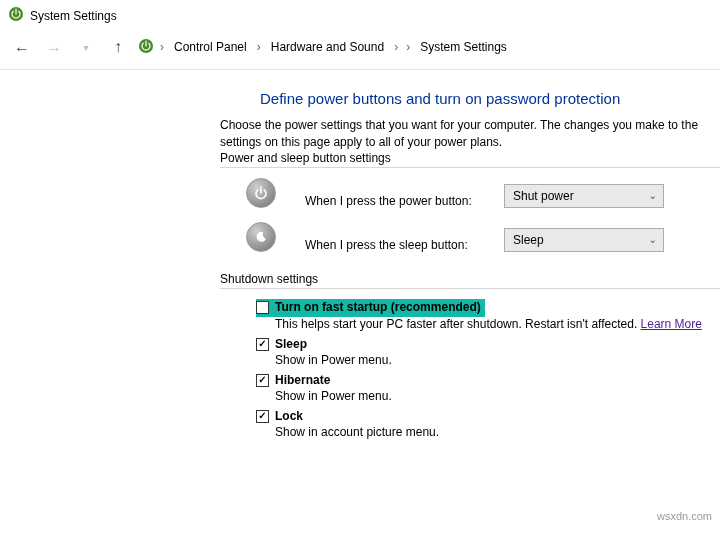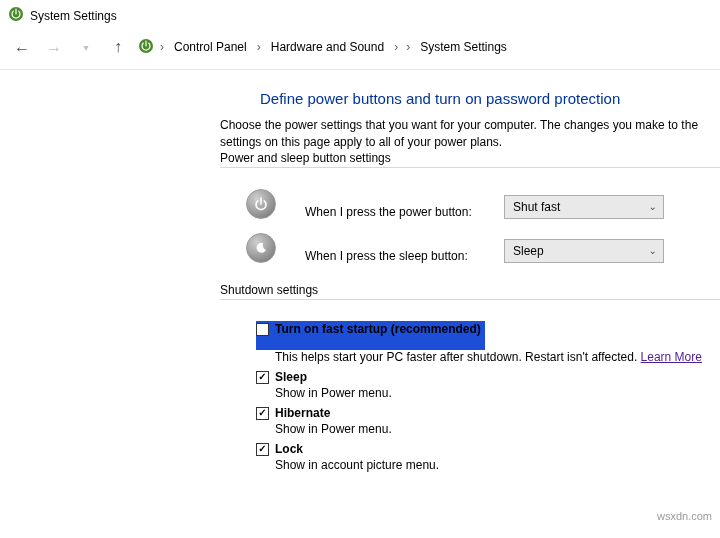--- a/index.html
+++ b/index.html
@@ -15,32 +15,32 @@
     .nav-arrow.enabled { color: #4a4a4a; }
     .breadcrumb { display: flex; align-items: center; gap: 4px; font-size: 12px; }
     .breadcrumb-icon svg { width: 16px; height: 16px; }
     .bc-sep { color: #666; padding: 0 2px; }
     .bc-item { color: #000; padding: 2px 4px; }
     
     .content { padding: 20px 0 20px 220px; }
     .page-title { color: #003399; font-size: 15px; font-weight: 400; margin-bottom: 10px; margin-left: 40px; }
     .page-desc { font-size: 12px; color: #000; margin-bottom: 0; line-height: 1.4; }
     
-    .section-label { font-size: 12px; color: #000; margin-bottom: 21px; border-bottom: 1px solid #d8d8d8; padding-bottom: 2px; }
+    .section-label { font-size: 12px; color: #000; margin-bottom: 10px; border-bottom: 1px solid #d8d8d8; padding-bottom: 2px; }
     
     .button-row { display: flex; align-items: flex-end; gap: 29px; margin-bottom: 14px; padding-left: 26px; }
     .power-icon { width: 30px; height: 30px; border-radius: 50%; background: radial-gradient(circle at 35% 30%, #cfcfcf, #6e6e6e); border: 1px solid #999; display: flex; align-items: center; justify-content: center; }
     .power-icon svg { width: 16px; height: 16px; }
     .button-label { width: 170px; font-size: 12px; }
     .dropdown { width: 160px; height: 24px; border: 1px solid #adadad; background: #e9e9e9; display: flex; align-items: center; justify-content: space-between; padding: 0 6px 0 8px; font-size: 12px; }
     .dropdown-caret { color: #555; font-size: 10px; }
     
     .shutdown-section { margin-top: 20px; }
     .shutdown-items { padding-left: 36px; margin-top: 6px; }
-    .highlight { background: #1d4ed8; display: inline-block; padding: 1px 4px 12px 0; }
+    .highlight { background: #14b8a6; display: inline-block; padding: 1px 4px 1px 0; }
     .chk-row { display: flex; align-items: flex-start; gap: 6px; margin-bottom: 2px; }
     .chk { width: 13px; height: 13px; border: 1px solid #333; background: #fff; display: flex; align-items: center; justify-content: center; font-size: 10px; line-height: 1; margin-top: 1px; flex-shrink: 0; }
     .chk.checked::after { content: "✓"; color: #000; font-weight: bold; }
     .chk-label { font-weight: bold; font-size: 12px; }
     .chk-sub { font-size: 12px; padding-left: 19px; margin-bottom: 6px; }
     .learn-more { color: #4c1d95; text-decoration: underline; cursor: pointer; text-align: right; }
     
     .watermark { position: fixed; bottom: 16px; right: 8px; font-size: 11px; color: #9a9a9a; }
   </style>
 </head>
@@ -85,21 +85,21 @@
   <div class="section-label">Power and sleep button settings</div>
 
   <div class="button-row">
     <div class="power-icon">
       <svg viewBox="0 0 16 16">
           <path d="M8 2v6M4.8 4.8a5 5 0 1 0 6.4 0" stroke="#fff" stroke-width="1.6" fill="none" stroke-linecap="round"></path>
         </svg>
     </div>
     <div class="button-label">When I press the power button:</div>
     <div class="dropdown">
-      <span>Shut fast</span>
+      <span>Shut power</span>
       <span class="dropdown-caret">⌄</span>
     </div>
   </div>
 
   <div class="button-row">
     <div class="power-icon">
       <svg viewBox="0 0 16 16">
           <path d="M10 3a5 5 0 1 0 3 7 6 6 0 0 1-3-7z" fill="#fff"></path>
         </svg>
     </div>

